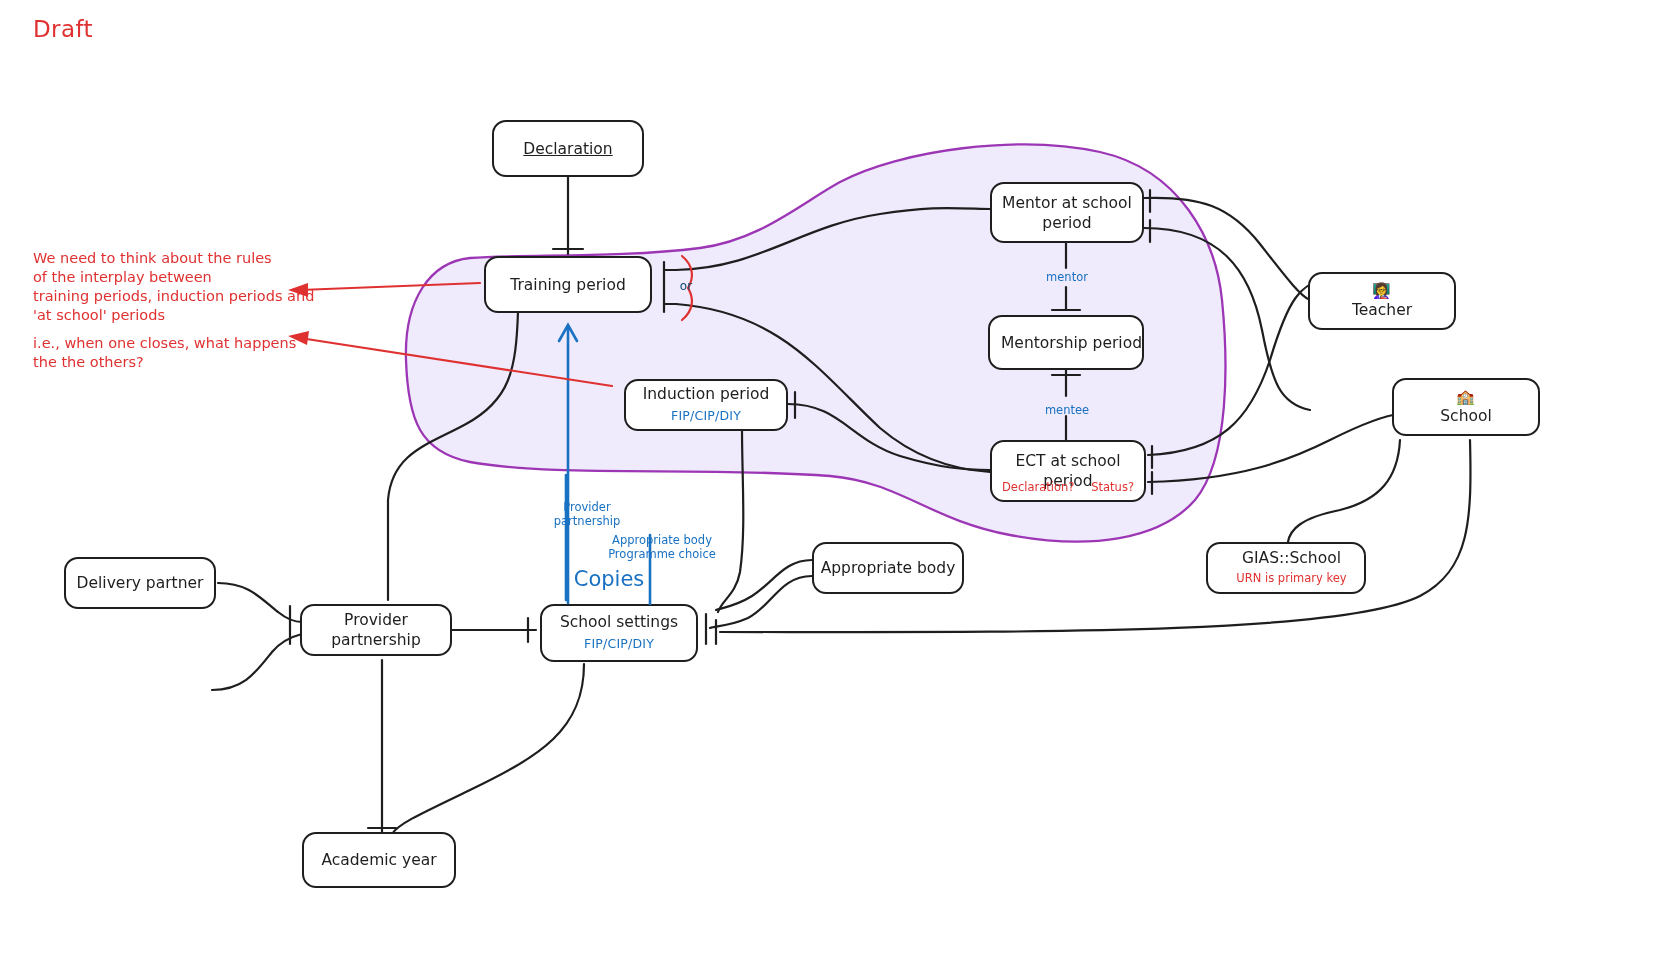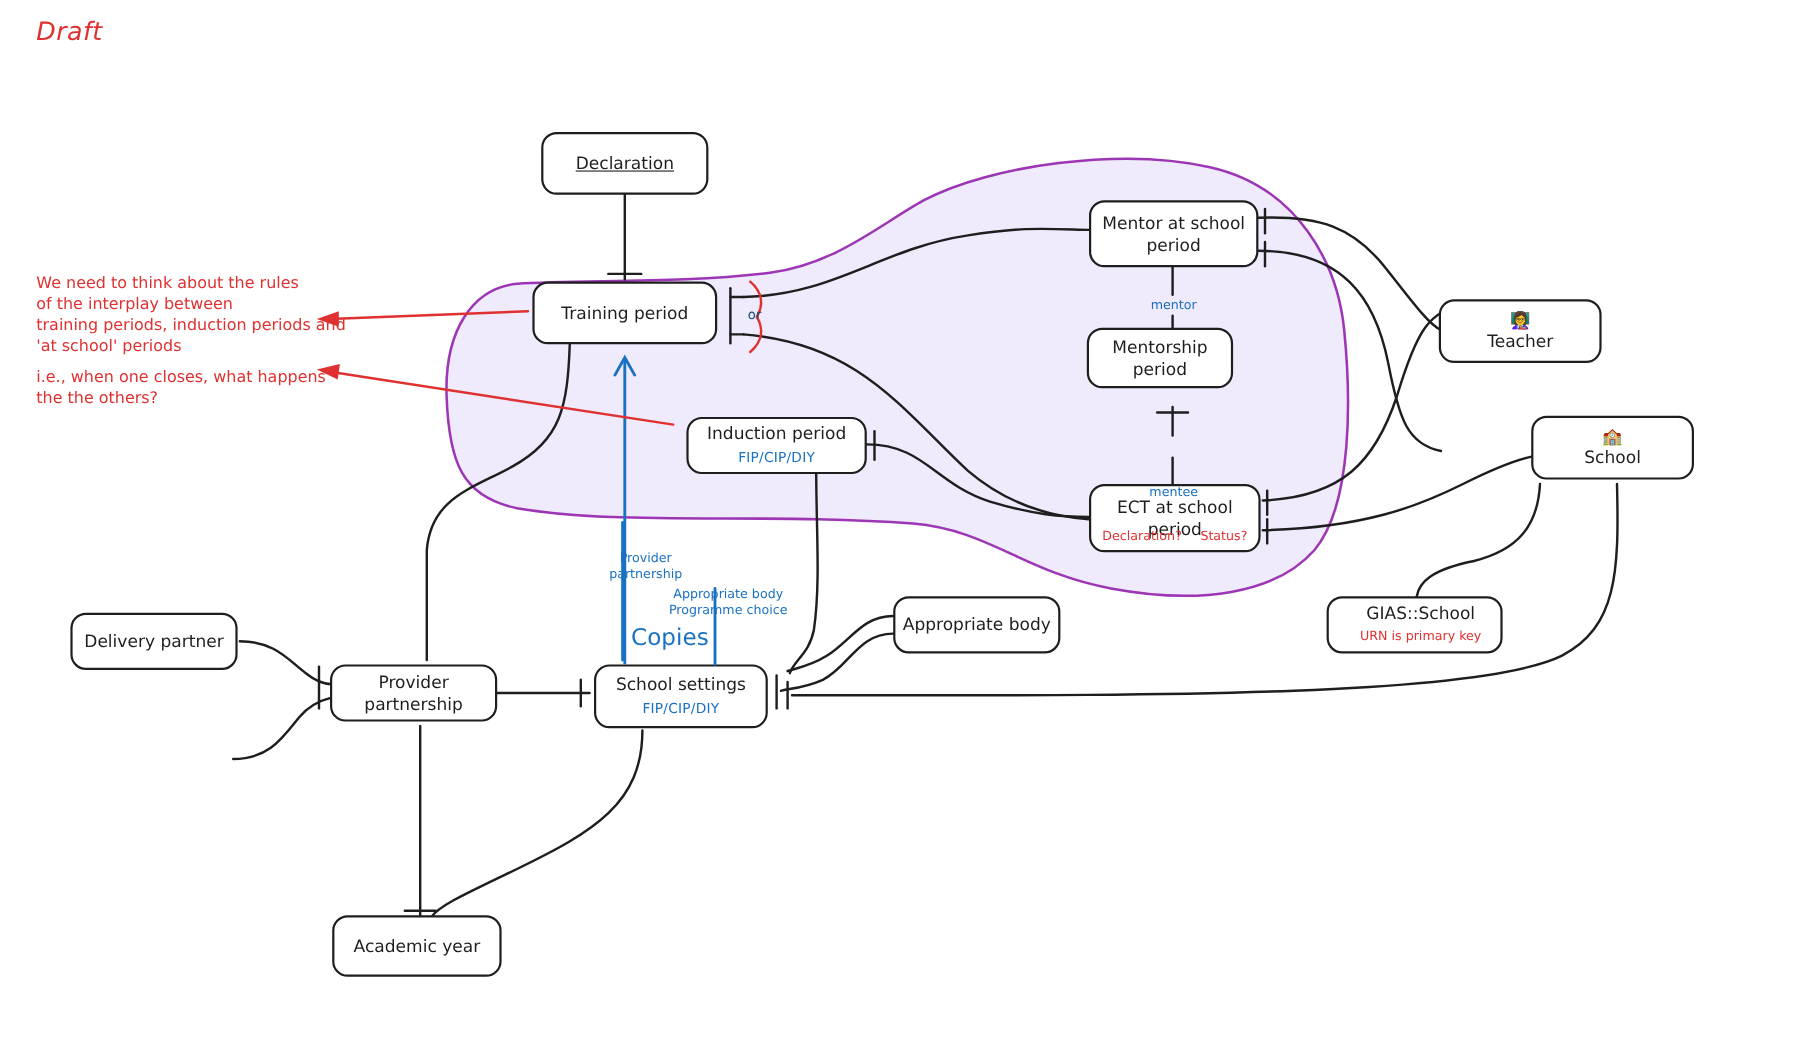--- a/index.html
+++ b/index.html
@@ -8,21 +8,20 @@
     font-family:"DejaVu Sans", sans-serif;
   }
   #canvas{position:absolute;left:0;top:0;width:1654px;height:961px;}
   svg#wires{position:absolute;left:0;top:0;width:1654px;height:961px;pointer-events:none;}
 
   
   .draft{
     position:absolute;left:33px;top:16px;
     color:#e03131;font-size:23px;letter-spacing:.4px;
     font-family:"DejaVu Sans", sans-serif;
-    font-style:italic;
   }
   .title{
     position:absolute;left:31px;top:40px;
     color:#1e1e1e;font-size:33px;letter-spacing:.3px;
     font-family:"DejaVu Sans", sans-serif;
   }
 
   
   .annot{
     position:absolute;color:#e03131;font-size:14.5px;line-height:19px;
@@ -165,21 +164,21 @@
 
   <div class="node" style="left:624px;top:379px;width:164px;height:52px;">
     <span>Induction period</span>
     <span class="sub-blue">FIP/CIP/DIY</span>
   </div>
 
   <div class="node" style="left:990px;top:182px;width:154px;height:61px;">
     <span>Mentor at school period</span>
   </div>
 
-  <div class="node" style="left:988px;top:298px;width:133px;height:55px;">
+  <div class="node" style="left:988px;top:315px;width:156px;height:55px;align-items:flex-end;">
     <span>Mentorship period</span>
   </div>
 
   <div class="node" style="left:990px;top:440px;width:156px;height:62px;position:absolute;">
     <span>ECT at school period</span>
     <span class="redrow">
       <span class="sub-red">Declaration?</span>
       <span class="sub-red">Status?</span>
     </span>
   </div>
@@ -221,21 +220,21 @@
     <span>Academic year</span>
   </div>
 
   <svg style="position:absolute;left:664px;top:252px;width:40px;height:72px;z-index:6;pointer-events:none">
     <path d="M18 4 C 30 14, 30 26, 24 36 C 30 46, 30 58, 18 68" fill="none" stroke="#e03131" stroke-width="2.2" stroke-linecap="round"></path>
   </svg>
   <div class="elabel red" style="left:676px;top:279px;width:20px;">or</div>
 
   <div class="elabel" style="left:1036px;top:270px;width:62px;">mentor</div>
 
-  <div class="elabel" style="left:1036px;top:403px;width:62px;margin-top:37px;">mentee</div>
+  <div class="elabel" style="left:1036px;top:403px;width:62px;">mentee</div>
 
   <div class="elabel" style="left:528px;top:500px;width:118px;">Provider
 partnership</div>
 
   <div class="elabel" style="left:592px;top:533px;width:140px;">Appropriate body
 Programme choice</div>
 
   <svg style="position:absolute;left:540px;top:315px;width:180px;height:290px;z-index:6;pointer-events:none">
     <g stroke="#1971c2" stroke-width="2.6" fill="none" stroke-linecap="round">
       <path d="M28 288 L28 12"></path>

